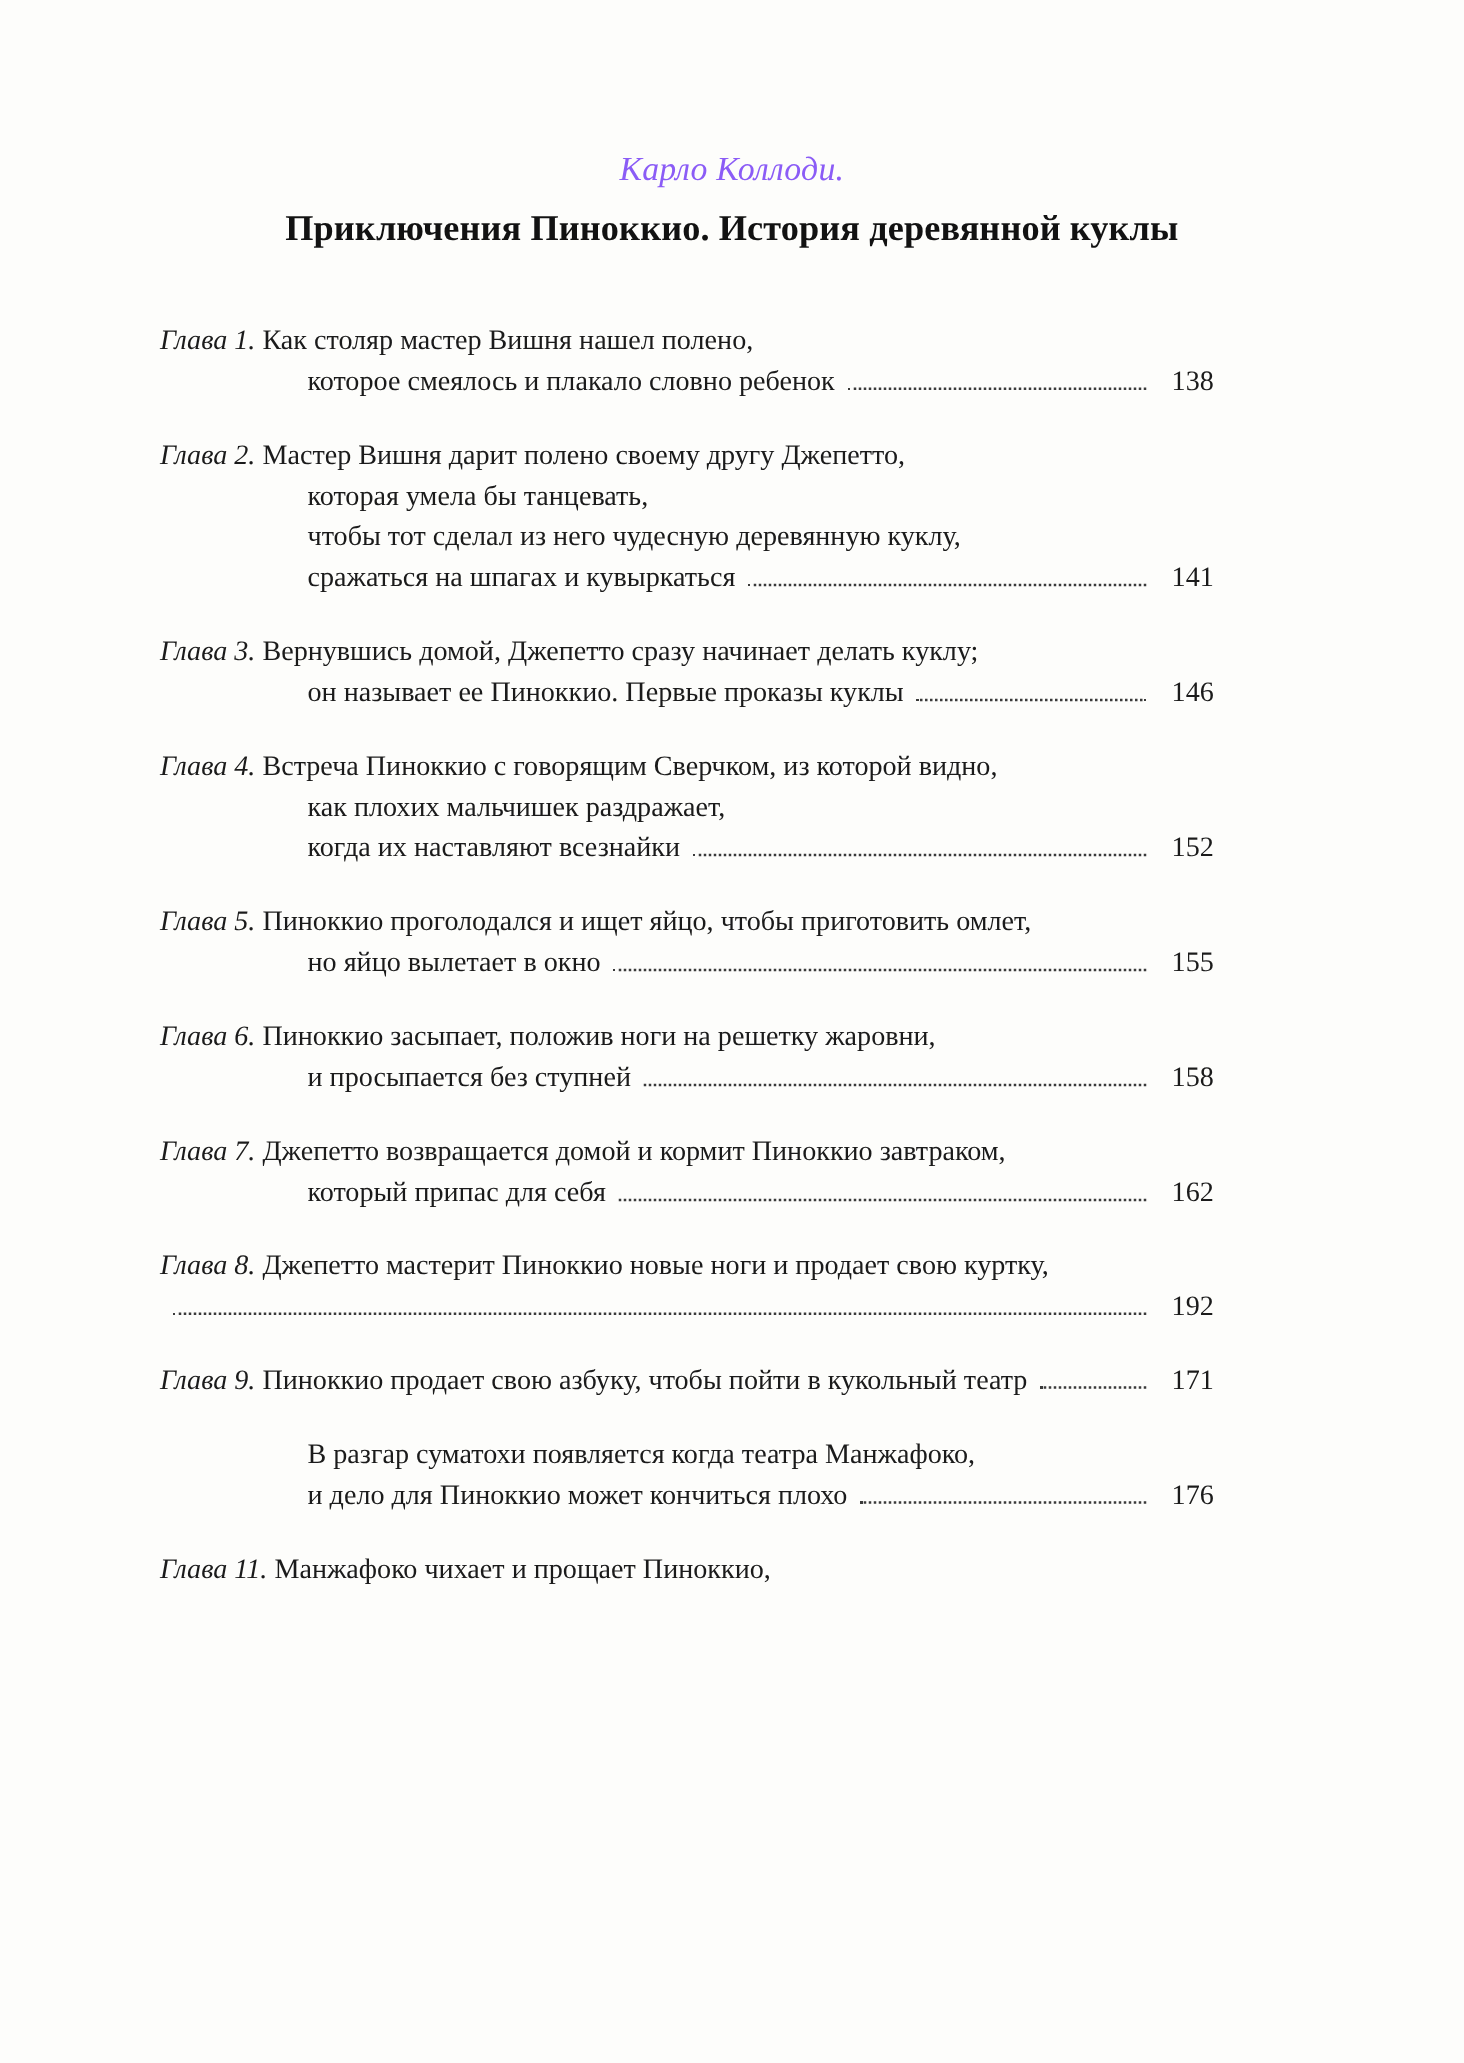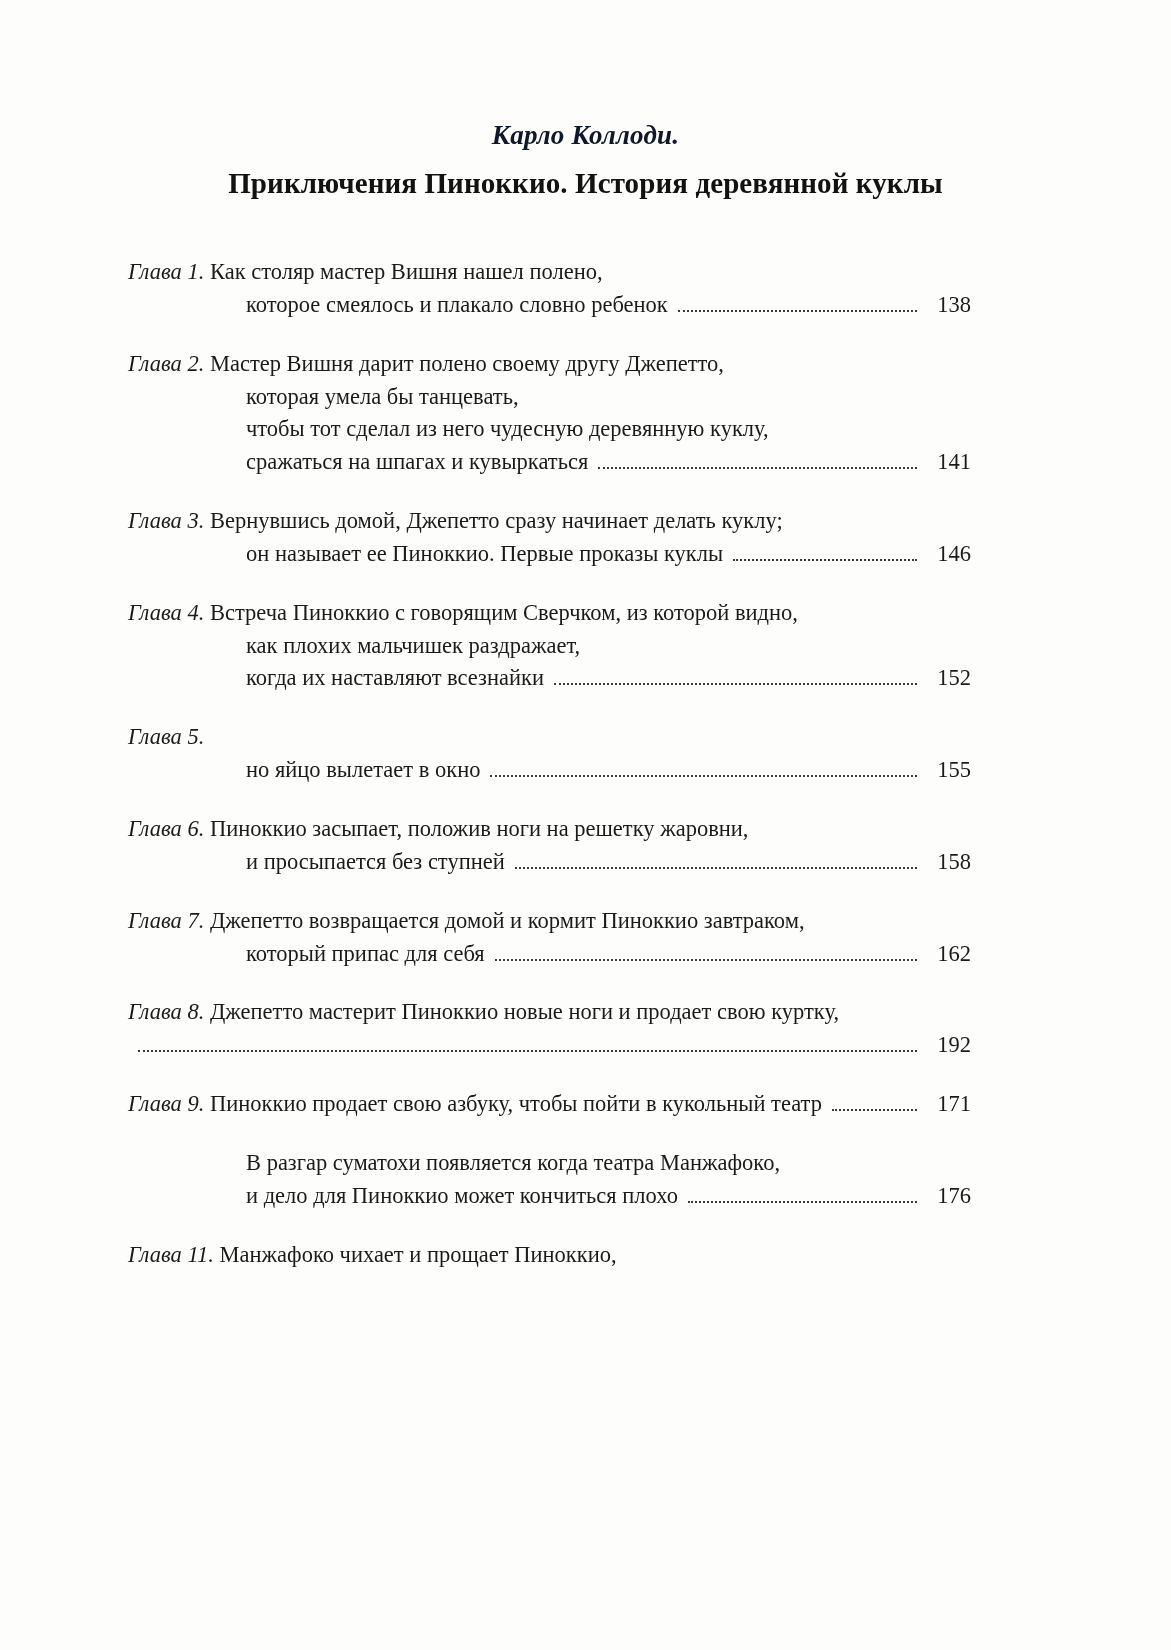--- a/index.html
+++ b/index.html
@@ -24,23 +24,23 @@
     position: relative;
   }
   .header {
     text-align: center;
     padding-top: 120px;
   }
   .author {
     font-style: italic;
     font-size: 27px;
     letter-spacing: 0.2px;
-    color: #0f172a;
+    color: #8b5cf6;
     margin: 0 0 14px 0;
-    font-weight: 700;
+    font-weight: 400;
   }
   .book-title {
     font-size: 29px;
     font-weight: bold;
     color: #121212;
     margin: 16px;
     letter-spacing: 0.1px;
   }
   .toc {
     margin: 56px 0 0 0;
@@ -152,20 +152,21 @@
         </div>
         <div class="line indent">
           <span class="text">когда их наставляют всезнайки</span>
           <span class="leader"></span>
           <span class="page-num">152</span>
         </div>
       </div>
       <div class="entry">
         <div class="line no-leader">
           <span class="chap-label">Глава 5. </span>
+          <span class="text">Пиноккио проголодался и ищет яйцо, чтобы приготовить омлет,</span>
           <span class="spacer-num"></span>
         </div>
         <div class="line indent">
           <span class="text">но яйцо вылетает в окно</span>
           <span class="leader"></span>
           <span class="page-num">155</span>
         </div>
       </div>
       <div class="entry">
         <div class="line no-leader">

